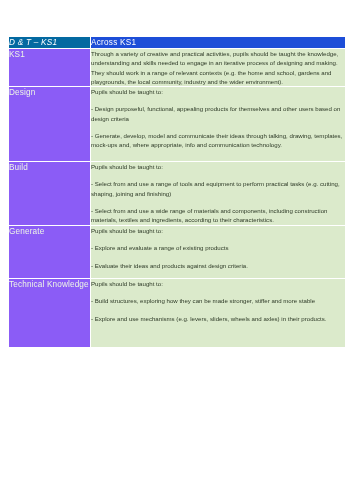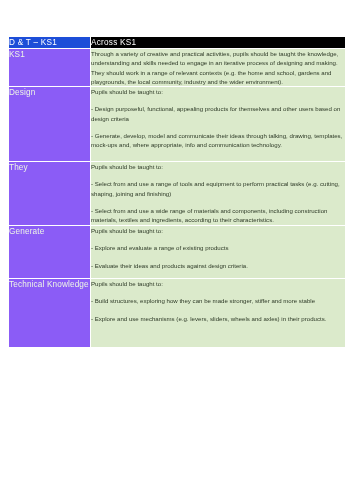--- a/index.html
+++ b/index.html
@@ -47,24 +47,25 @@
     background: #6fb04a;
     color: #ffffff;
     font-size: 8.2px;
     line-height: 11px;
     padding: 3px 5px 4px 5px;
     letter-spacing: 0.25px;
     white-space: nowrap;
     overflow: hidden;
   }
   .hdr-cell.hdr-left {
-    background: #1d4ed8;
+    background: #0369a1;
+    font-style: italic;
   }
   .hdr-cell.hdr-right {
-    background: #000000;
+    background: #1d4ed8;
   }
 
   
   .label-cell {
     background: #8b5cf6;
     color: #eef5e6;
     font-size: 8.2px;
     line-height: 11px;
     padding: 3px 5px 4px 6px;
     letter-spacing: 0.15px;
@@ -124,21 +125,21 @@
       <tr class="row-design">
         <td class="label-cell">Design</td>
         <td class="content-cell">
           <p class="lead">Pupils should be taught to:</p>
           <p>- Design purposeful, functional, appealing products for themselves and other users based on design criteria</p>
           <p>- Generate, develop, model and communicate their ideas through talking, drawing, templates, mock-ups and, where appropriate, info and communication technology.</p>
         </td>
       </tr>
 
       <tr class="row-make">
-        <td class="label-cell">They</td>
+        <td class="label-cell">Build</td>
         <td class="content-cell">
           <p class="lead">Pupils should be taught to:</p>
           <p>- Select from and use a range of tools and equipment to perform practical tasks (e.g. cutting, shaping, joining and finishing)</p>
           <p>- Select from and use a wide range of materials and components, including construction materials, textiles and ingredients, according to their characteristics.</p>
         </td>
       </tr>
 
       <tr class="row-evaluate">
         <td class="label-cell">Generate</td>
         <td class="content-cell">

